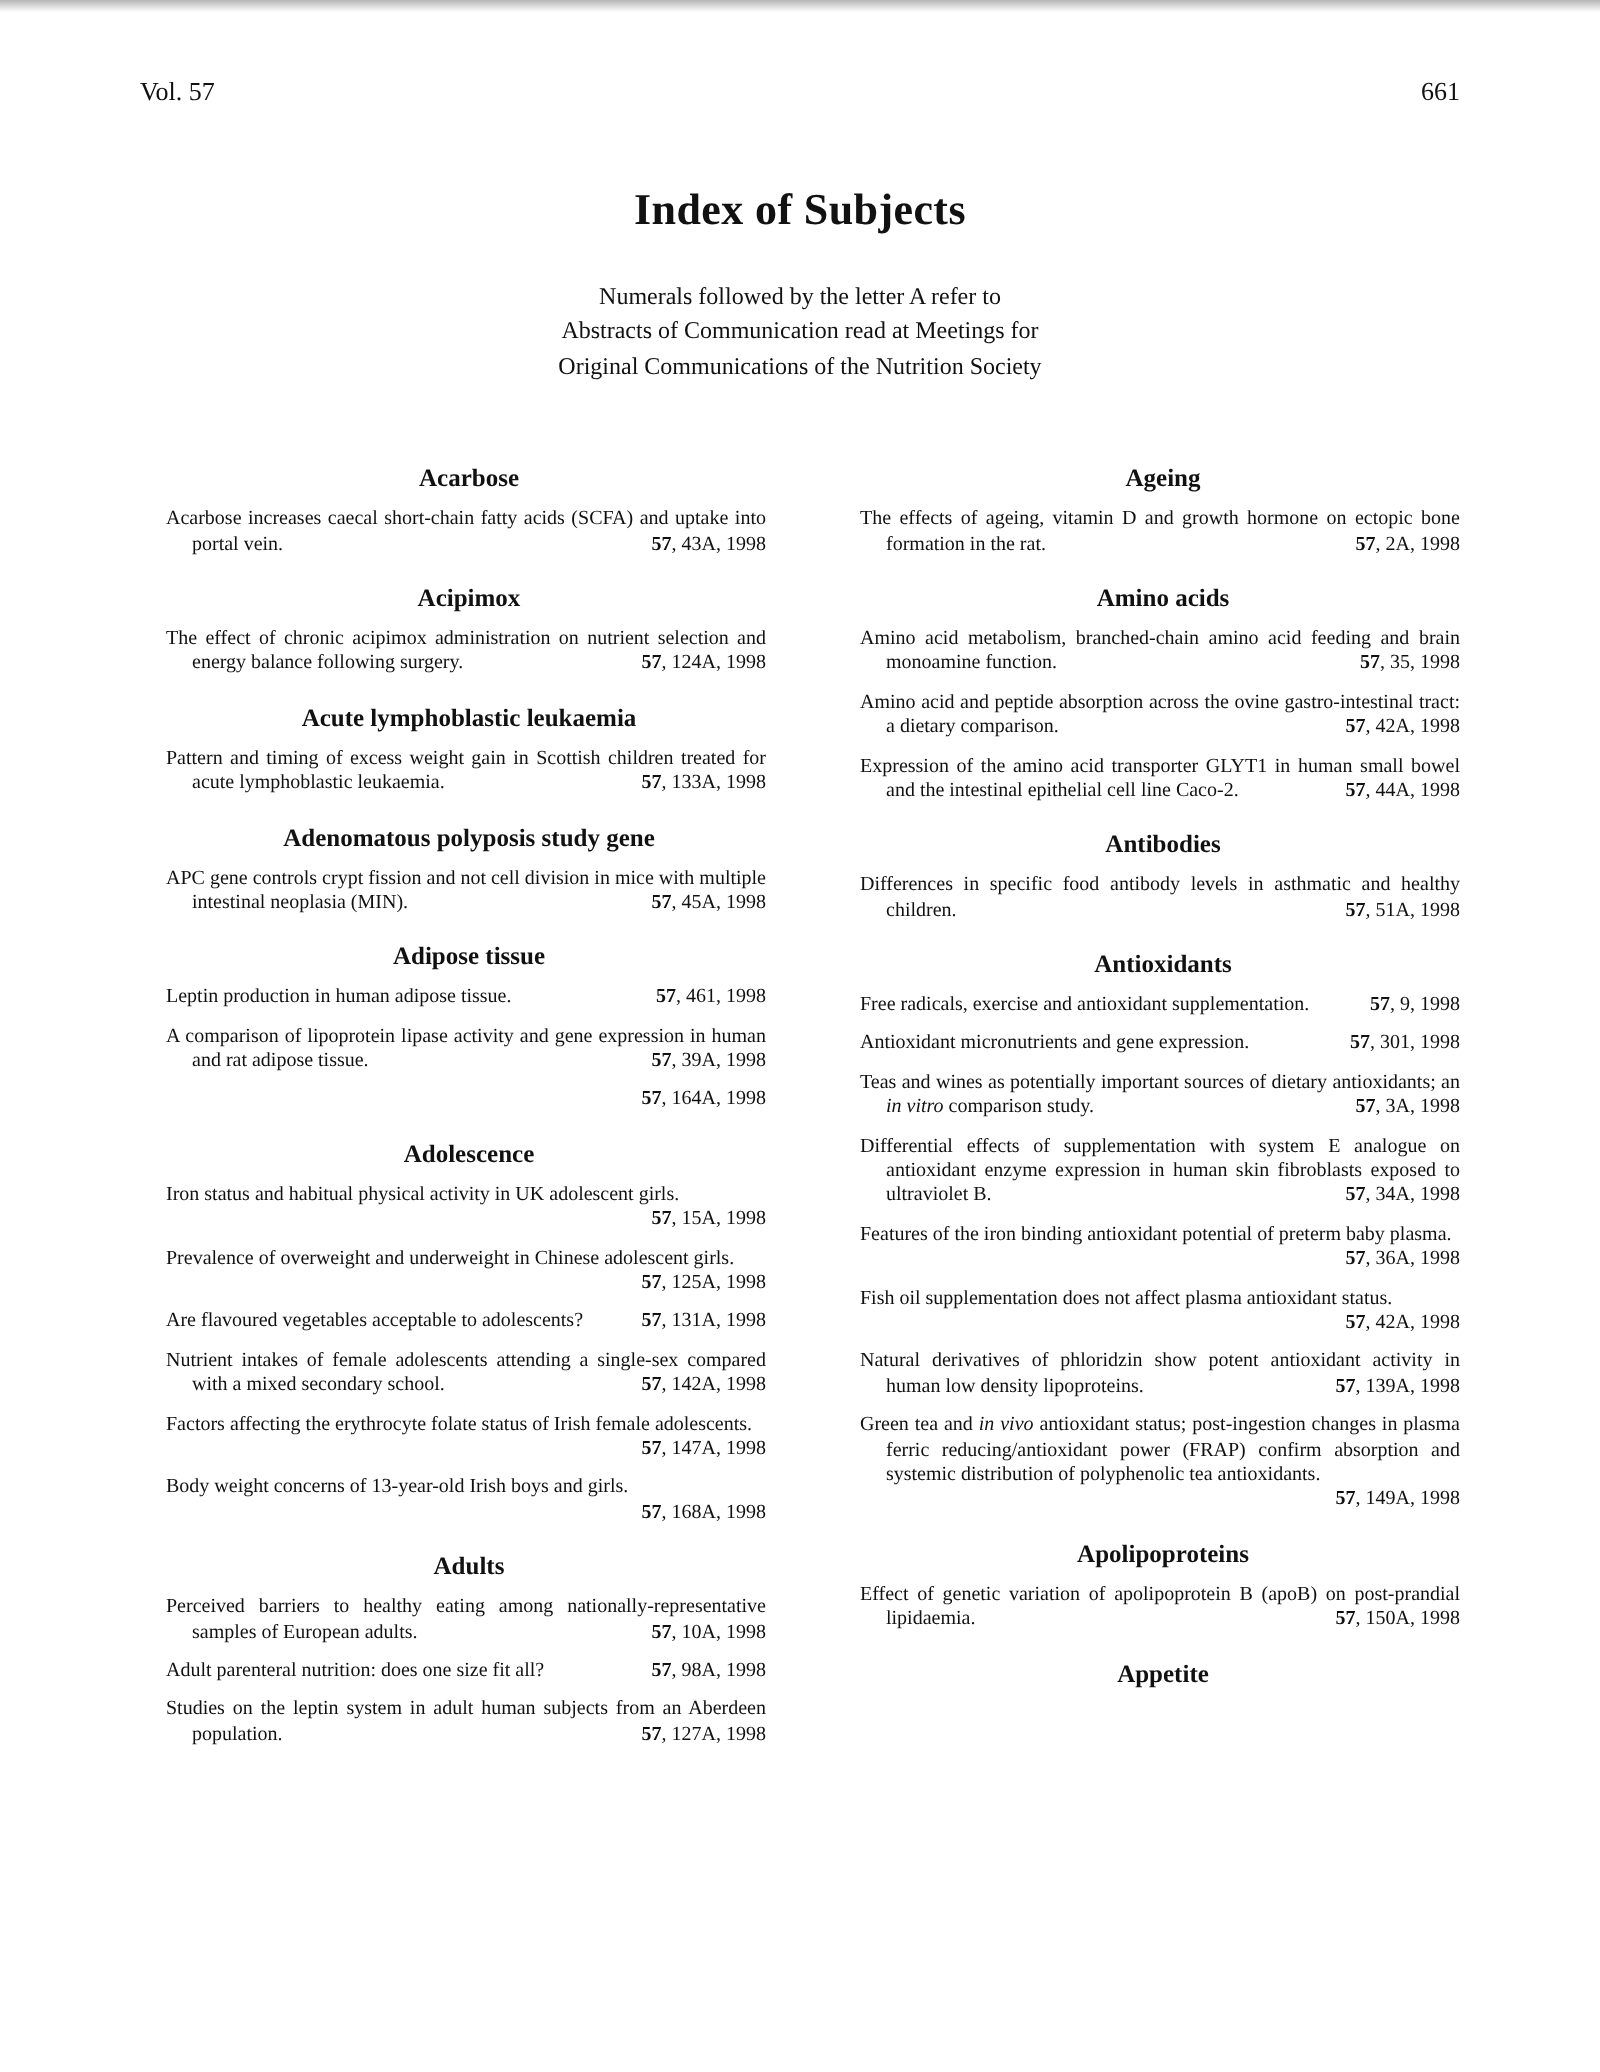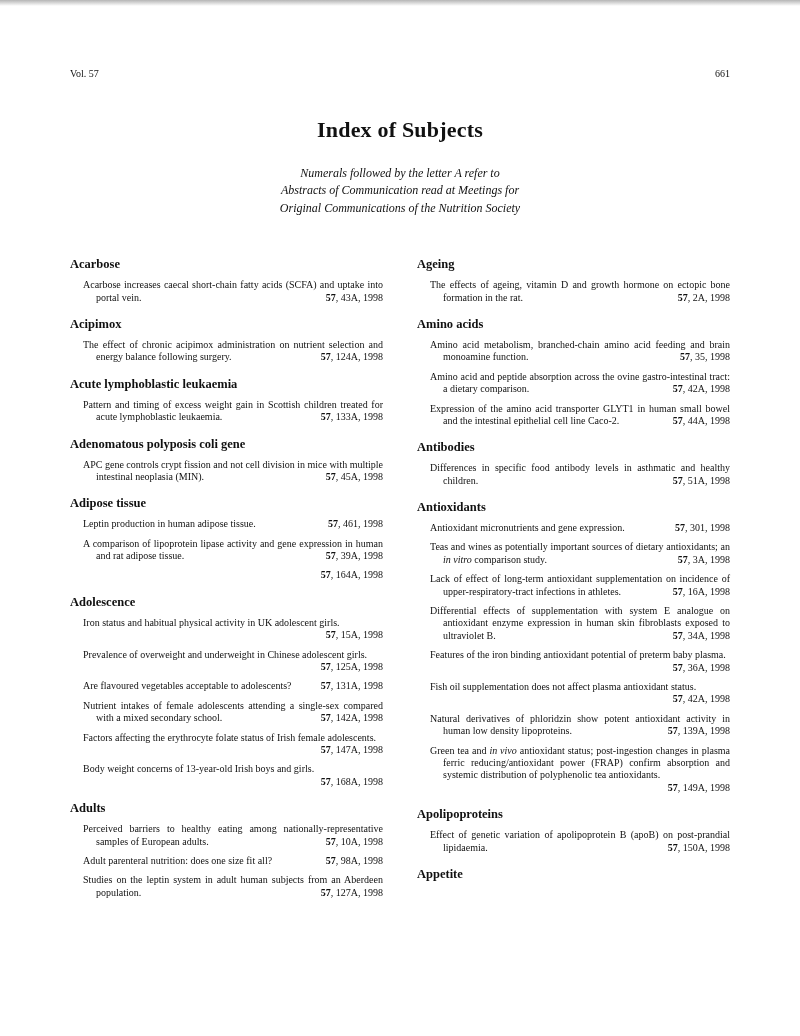--- a/index.html
+++ b/index.html
@@ -19,48 +19,48 @@
   }
   .scan-edge {
     position: absolute;
     top: 0; left: 0; right: 0;
     height: 6px;
     background: linear-gradient(to bottom, #b5b5b5, #ffffff);
   }
   .running-header {
     display: flex;
     justify-content: space-between;
-    padding-top: 68px;
-    font-size: 10px;
+    padding-top: 38px;
+    font-size: 13px;
   }
   .doc-title {
     text-align: center;
     font-weight: bold;
     font-size: 22px;
     margin-top: 38px;
     letter-spacing: 0.2px;
   }
   .note {
     text-align: center;
-    font-style: italic;
     font-size: 12px;
     margin-top: 22px;
     line-height: 1.45;
   }
   .columns {
     display: flex;
     gap: 34px;
     margin-top: 40px;
   }
   .col { flex: 1 1 0; min-width: 0; }
   .index-section { margin-bottom: 3px; }
   .section-heading {
     font-size: 12.5px;
     font-weight: bold;
-    margin: 13px 0 3px 0;
+    margin: 13px 0 3px 16px;
+    text-align: center;
   }
   .col .index-section:first-child .section-heading { margin-top: 0; }
   .entry {
     font-size: 10px;
     line-height: 1.24;
     text-align: justify;
     margin: 7px 0;
     padding-left: 26px;
     text-indent: -13px;
   }
@@ -100,21 +100,21 @@
         </div>
         <div class="index-section">
           <div class="section-heading">Acipimox</div>
           <p class="entry"><span class="entry-text">The effect of chronic acipimox administration on nutrient selection and energy balance following surgery.</span> <span class="ref"><b>57</b>, 124A, 1998</span></p>
         </div>
         <div class="index-section">
           <div class="section-heading">Acute lymphoblastic leukaemia</div>
           <p class="entry"><span class="entry-text">Pattern and timing of excess weight gain in Scottish children treated for acute lymphoblastic leukaemia.</span> <span class="ref"><b>57</b>, 133A, 1998</span></p>
         </div>
         <div class="index-section">
-          <div class="section-heading">Adenomatous polyposis coli gene</div>
+          <div class="section-heading">Adenomatous polyposis study gene</div>
           <p class="entry"><span class="entry-text">APC gene controls crypt fission and not cell division in mice with multiple intestinal neoplasia (MIN).</span> <span class="ref"><b>57</b>, 45A, 1998</span></p>
         </div>
         <div class="index-section">
           <div class="section-heading">Adipose tissue</div>
           <p class="entry"><span class="entry-text">Leptin production in human adipose tissue.</span> <span class="ref"><b>57</b>, 461, 1998</span></p>
           <p class="entry"><span class="entry-text">A comparison of lipoprotein lipase activity and gene expression in human and rat adipose tissue.</span> <span class="ref"><b>57</b>, 39A, 1998</span></p>
           <p class="entry"> <span class="ref"><b>57</b>, 164A, 1998</span></p>
         </div>
         <div class="index-section">
           <div class="section-heading">Adolescence</div>
@@ -142,23 +142,23 @@
           <p class="entry"><span class="entry-text">Amino acid metabolism, branched-chain amino acid feeding and brain monoamine function.</span> <span class="ref"><b>57</b>, 35, 1998</span></p>
           <p class="entry"><span class="entry-text">Amino acid and peptide absorption across the ovine gastro-intestinal tract: a dietary comparison.</span> <span class="ref"><b>57</b>, 42A, 1998</span></p>
           <p class="entry"><span class="entry-text">Expression of the amino acid transporter GLYT1 in human small bowel and the intestinal epithelial cell line Caco-2.</span> <span class="ref"><b>57</b>, 44A, 1998</span></p>
         </div>
         <div class="index-section">
           <div class="section-heading">Antibodies</div>
           <p class="entry"><span class="entry-text">Differences in specific food antibody levels in asthmatic and healthy children.</span> <span class="ref"><b>57</b>, 51A, 1998</span></p>
         </div>
         <div class="index-section">
           <div class="section-heading">Antioxidants</div>
+          <p class="entry"><span class="entry-text">Free radicals, exercise and antioxidant supplementation.</span> <span class="ref"><b>57</b>, 9, 1998</span></p>
           <p class="entry"><span class="entry-text">Antioxidant micronutrients and gene expression.</span> <span class="ref"><b>57</b>, 301, 1998</span></p>
           <p class="entry"><span class="entry-text">Teas and wines as potentially important sources of dietary antioxidants; an <i>in vitro</i> comparison study.</span> <span class="ref"><b>57</b>, 3A, 1998</span></p>
-          <p class="entry"><span class="entry-text">Lack of effect of long-term antioxidant supplementation on incidence of upper-respiratory-tract infections in athletes.</span> <span class="ref"><b>57</b>, 16A, 1998</span></p>
           <p class="entry"><span class="entry-text">Differential effects of supplementation with system E analogue on antioxidant enzyme expression in human skin fibroblasts exposed to ultraviolet B.</span> <span class="ref"><b>57</b>, 34A, 1998</span></p>
           <p class="entry"><span class="entry-text">Features of the iron binding antioxidant potential of preterm baby plasma.</span> <span class="ref"><b>57</b>, 36A, 1998</span></p>
           <p class="entry"><span class="entry-text">Fish oil supplementation does not affect plasma antioxidant status.</span> <span class="ref"><b>57</b>, 42A, 1998</span></p>
           <p class="entry"><span class="entry-text">Natural derivatives of phloridzin show potent antioxidant activity in human low density lipoproteins.</span> <span class="ref"><b>57</b>, 139A, 1998</span></p>
           <p class="entry"><span class="entry-text">Green tea and <i>in vivo</i> antioxidant status; post-ingestion changes in plasma ferric reducing/antioxidant power (FRAP) confirm absorption and systemic distribution of polyphenolic tea antioxidants.</span> <span class="ref"><b>57</b>, 149A, 1998</span></p>
         </div>
         <div class="index-section">
           <div class="section-heading">Apolipoproteins</div>
           <p class="entry"><span class="entry-text">Effect of genetic variation of apolipoprotein B (apoB) on post-prandial lipidaemia.</span> <span class="ref"><b>57</b>, 150A, 1998</span></p>
         </div>

